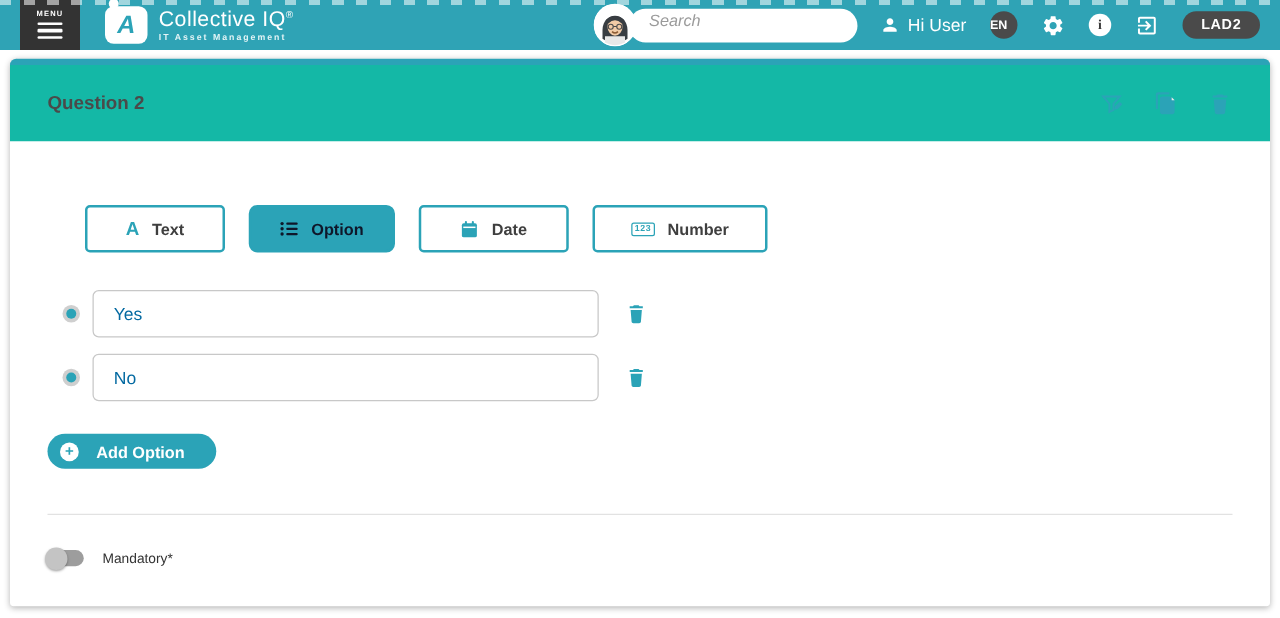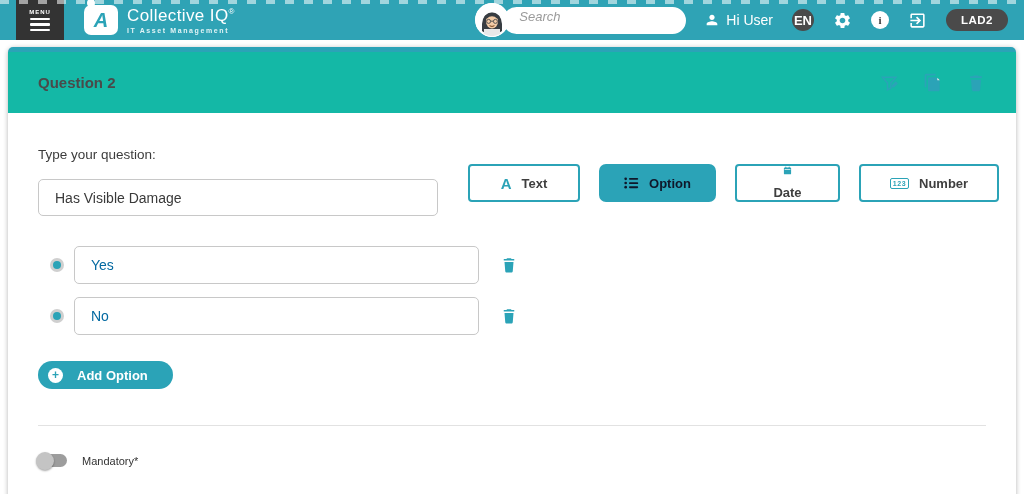--- a/index.html
+++ b/index.html
@@ -32,21 +32,21 @@
   .avatar { width:34px; height:34px; border-radius:50%; background:#fff; overflow:hidden; flex:none; }
   .search-pill { margin-left:-6px; width:183px; height:27px; background:#fff; border-radius:14px;
                  display:flex; align-items:center; padding:0 10px 8px 16px; }
   .search-pill input { flex:1; border:none; outline:none; font-size:13px; font-style:italic;
                  color:#555; background:transparent; font-family:"Liberation Sans",sans-serif; }
   .search-pill input::placeholder { color:#9b9b9b; font-style:italic; }
 
   .hdr-right { display:flex; align-items:center; gap:19px; margin:0 16px 0 18px; }
   .hi-user { display:flex; align-items:center; gap:6px; color:#fff; font-size:14px; cursor:pointer; }
   .round-badge { width:22px; height:22px; border-radius:50%; background:#4a4a4a; color:#fff;
-                 font-size:13px; font-weight:bold; display:flex; align-items:center; justify-content:center; cursor:pointer; }
+                 font-size:10px; font-weight:bold; display:flex; align-items:center; justify-content:flex-start; cursor:pointer; }
   .hdr-icon { width:19px; height:19px; cursor:pointer; display:flex; align-items:center; justify-content:center; }
   .info-circle { width:18px; height:18px; border-radius:50%; background:#fff; color:#3a3a3a;
                  font-size:11px; font-weight:bold; font-family:"Liberation Serif",serif;
                  display:flex; align-items:center; justify-content:center; cursor:pointer; }
   .env-pill { height:22px; padding:0 15px; border-radius:11px; background:#4a4a4a; color:#fff;
               font-size:11.5px; font-weight:bold; letter-spacing:.5px; display:flex; align-items:center; cursor:pointer; }
 
   
   .card { margin:7px 8px 0 8px; border-radius:6px 6px 3px 3px;
           box-shadow:0 1px 5px rgba(0,0,0,.3); background:#fff; }
@@ -67,21 +67,21 @@
              font-family:"Liberation Sans",sans-serif; background:#fff; }
 
   .type-row { margin-top:17px; display:flex; gap:19px; }
   .type-btn { height:38px; border:2px solid var(--teal,#2BA3B7); border-radius:4px; background:#fff;
               display:flex; align-items:center; justify-content:center; gap:10px;
               font-size:13px; font-weight:bold; color:#3f3f3f; cursor:pointer; }
   .type-btn .glyph-a { color:var(--teal,#2BA3B7); font-size:15px; font-weight:bold; }
   .type-btn .glyph-123 { border:1.5px solid var(--teal,#2BA3B7); color:var(--teal,#2BA3B7);
               border-radius:2px; font-size:7px; font-weight:bold; padding:1px 2px; letter-spacing:.5px; }
   .type-btn.selected { background:var(--teal,#2BA3B7); color:#0f172a; border-color:var(--teal,#2BA3B7);border-radius:7px; }
-  .btn-text { width:112px; } .btn-option { width:117px; } .btn-date { width:105px;flex-direction:column; } .btn-number { width:140px; }
+  .btn-text { width:112px; } .btn-option { width:117px; } .btn-date { width:120px; } .btn-number { width:140px; }
 
   .options-block { margin-top:30px; }
   .option-row { display:flex; align-items:center; margin-bottom:13px; }
   .radio { width:14px; height:14px; border-radius:50%; background:#cfcfcf; margin:0 10px 0 12px;
            display:flex; align-items:center; justify-content:center; cursor:pointer; flex:none; }
   .radio::after { content:""; width:8px; height:8px; border-radius:50%; background:var(--teal,#2BA3B7); }
   .opt-input { width:405px; height:38px; border:1px solid #c8c8c8; border-radius:5px; padding:0 16px;
                font-size:14px; color:#0369a1; outline:none; background:#fff;
                font-family:"Liberation Sans",sans-serif; }
   .opt-trash { width:18px; height:18px; margin-left:21px; color:var(--teal,#2BA3B7); cursor:pointer; }
@@ -199,24 +199,20 @@
         <path fill="#E9E9E9" d="M17.2 5.8l2.9 2.9h-2.9z"></path>
       </svg>
       <svg class="t-icon" viewBox="0 0 24 24">
         <path fill="currentColor" d="M6 8h12l-1 12.2c-.08.98-.9 1.8-1.9 1.8H8.9c-1 0-1.82-.82-1.9-1.8L6 8zm9.5-4H19v2H5V4h3.5l1-1h5l1 1z"></path>
       </svg>
     </div>
   </div>
 
   <div class="card-body">
     <div class="top-row">
-      <div class="col-question">
-        <div class="field-label">Type your question:</div>
-        <input class="q-input" type="text" value="Has Visible Damage" style="">
-      </div>
 
       <div class="col-types">
         <div class="type-row">
 
           <button class="type-btn btn-text">
             <span class="glyph-a">A</span>
             <span>Text</span>
           </button>
 
           <button class="type-btn btn-option selected">

